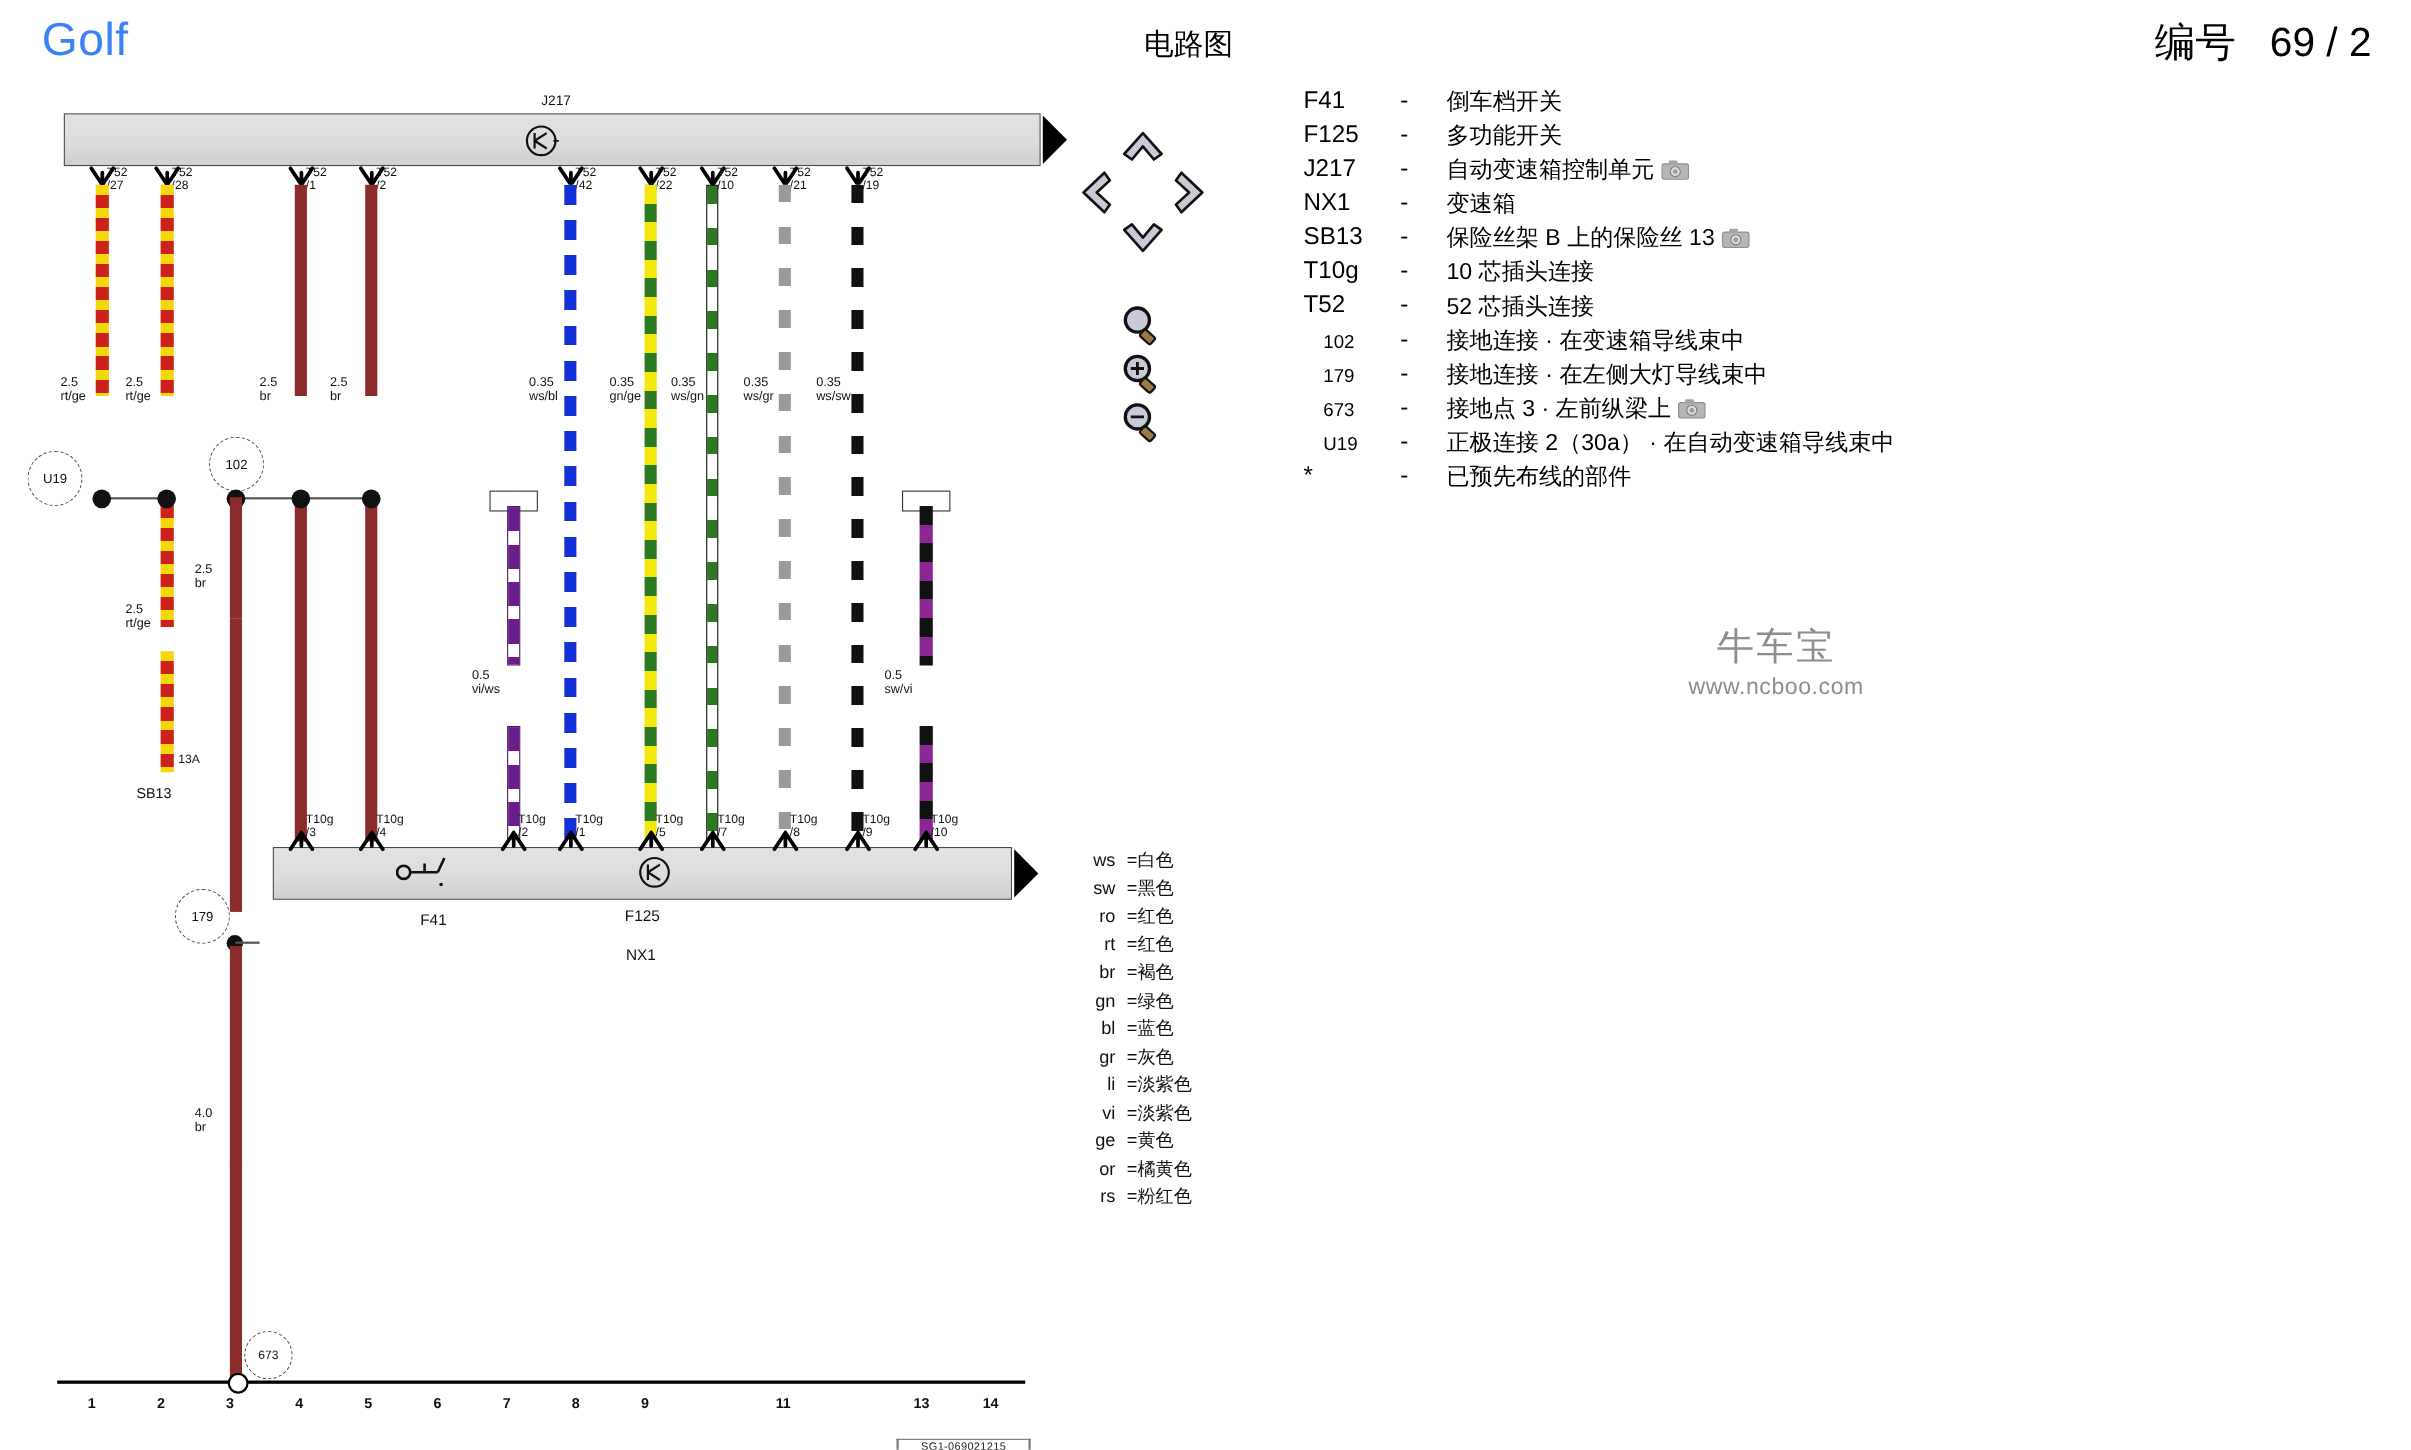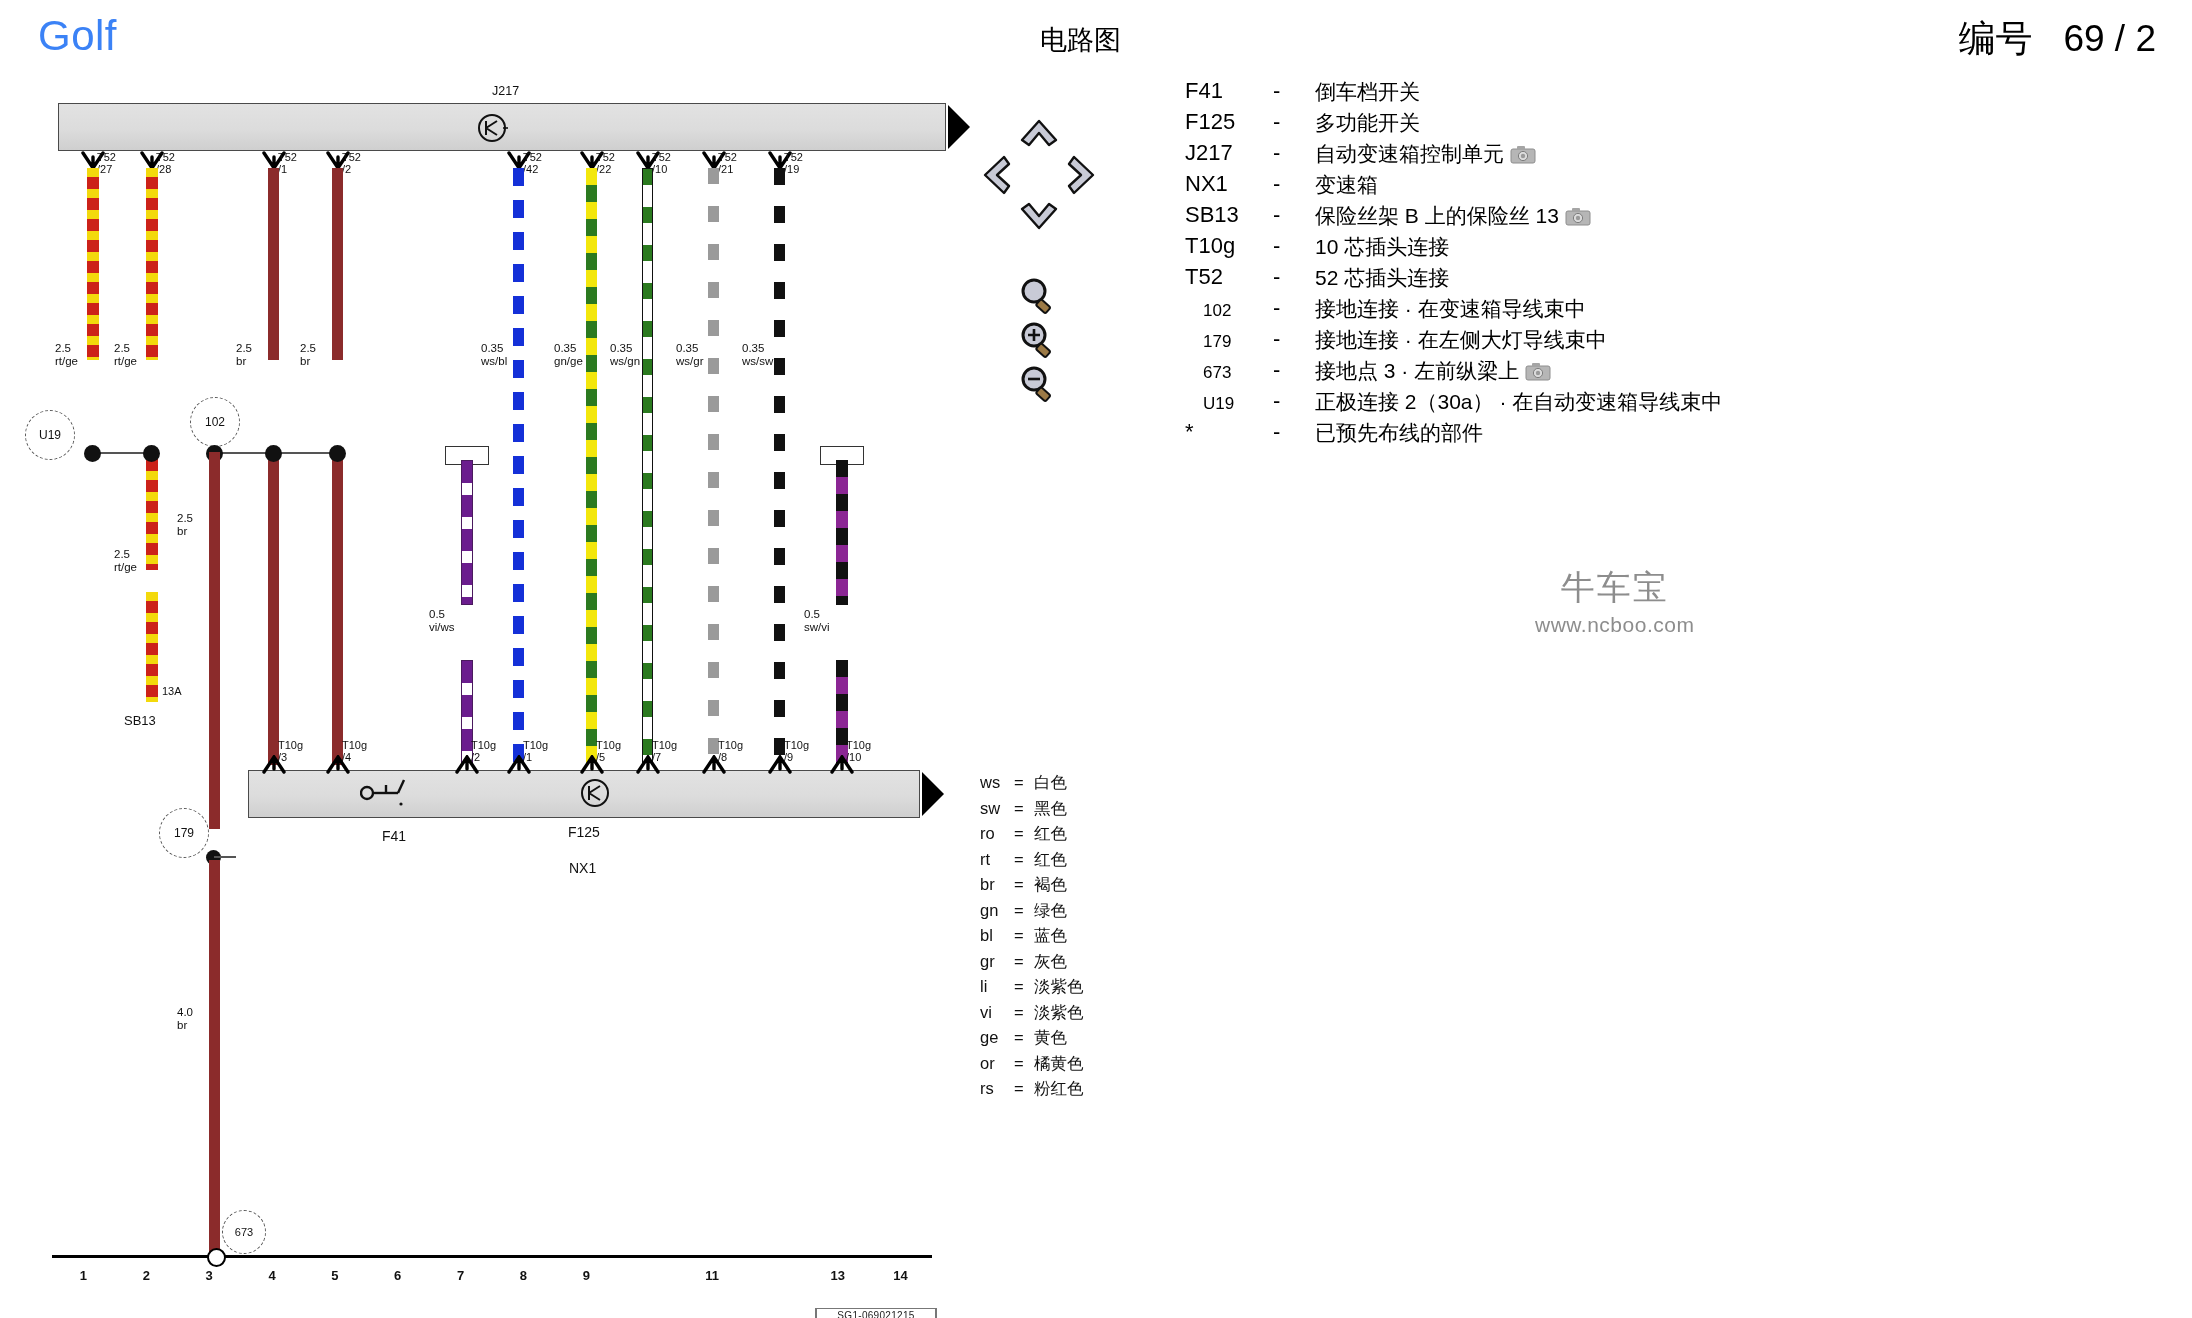--- a/index.html
+++ b/index.html
@@ -83,21 +83,21 @@
   .leg-desc{font-size:21px;color:#000;white-space:nowrap;}
   .cam{display:inline-block;width:26px;height:19px;vertical-align:-3px;margin-left:6px;}
 
   
   #wm{position:absolute;left:1535px;top:565px;text-align:center;color:#8d8d8d;}
   #wm-cn{font-size:34px;letter-spacing:2px;}
   #wm-url{font-size:21px;letter-spacing:.5px;margin-top:2px;}
 
   
   #colorkey{position:absolute;left:980px;top:770px;font-size:16.5px;line-height:25.5px;color:#111;}
-  .ck-row{display:flex;}
+  .ck-row{display:flex;text-align:right;}
   .ck-abbr{width:34px;flex:0 0 34px;}
   .ck-eq{width:20px;flex:0 0 20px;}
 </style>
 </head>
 <body>
 
 <div class="abs" id="hdr-title">Golf</div>
 <div class="abs" id="hdr-center">电路图</div>
 <div class="abs" id="hdr-right">
   <span>编号</span>

